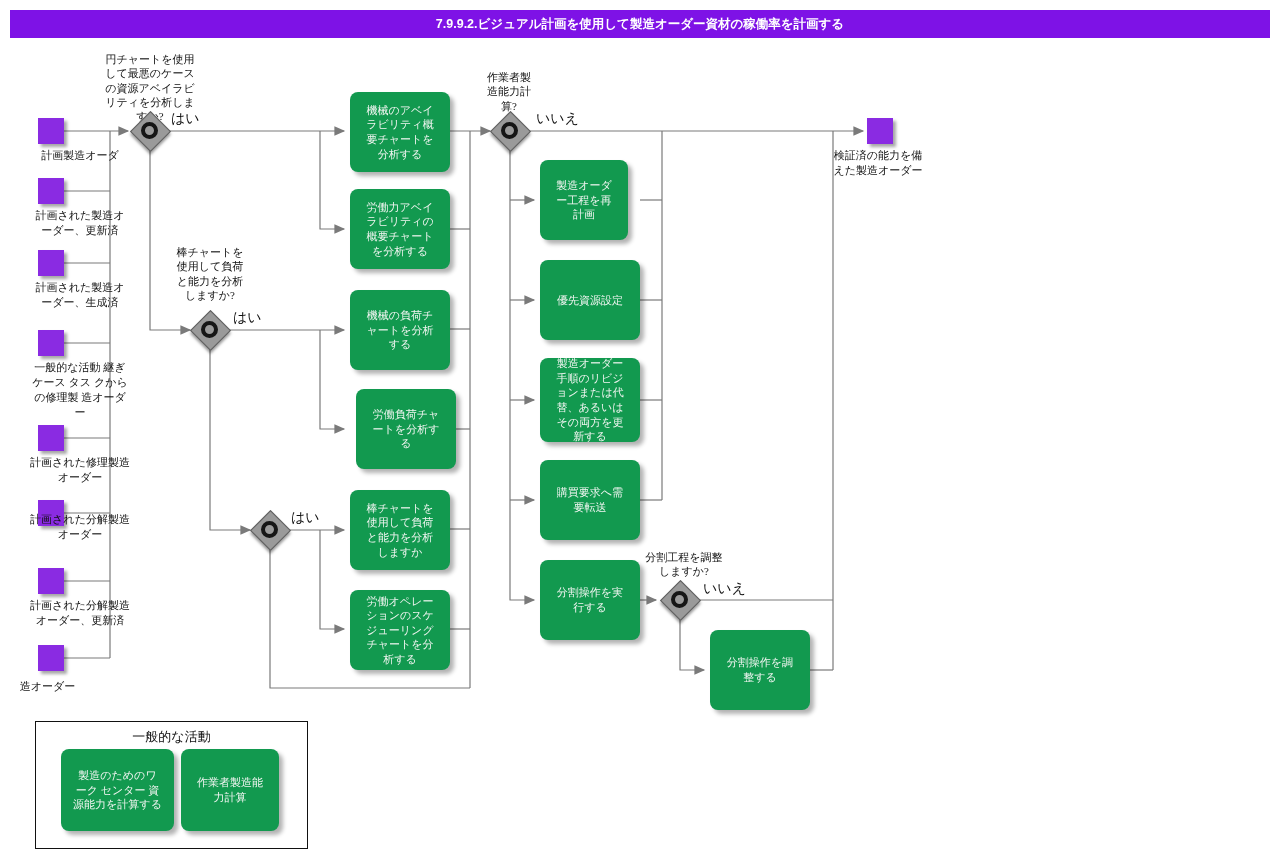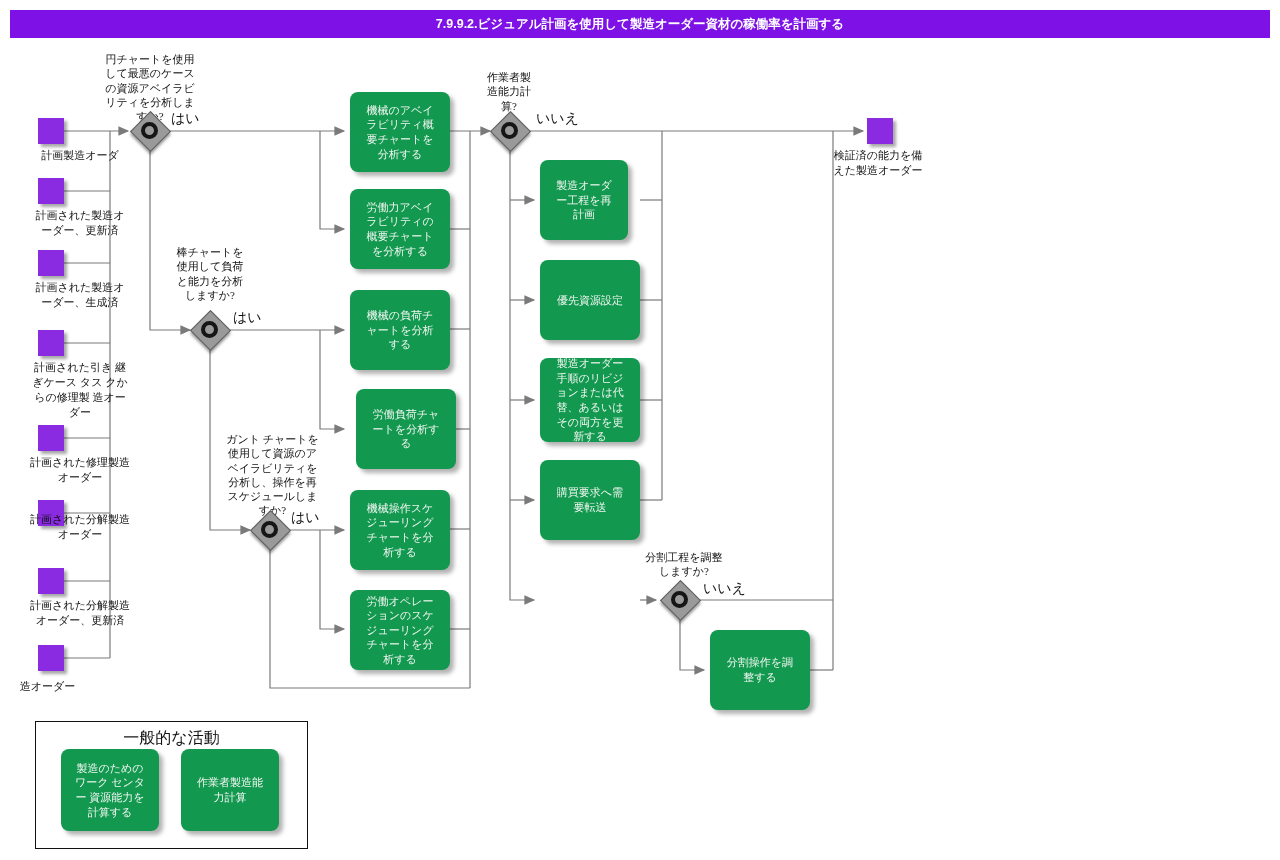--- a/index.html
+++ b/index.html
@@ -20,21 +20,21 @@
         box-shadow:4px 4px 4px rgba(0,0,0,.3);}
   .lbl{position:absolute;font-size:11px;line-height:1.35;text-align:center;}
   .q{position:absolute;font-size:11px;line-height:1.3;text-align:center;}
   .ans{position:absolute;font-size:14px;}
   .gw{position:absolute;width:27px;height:27px;background:#9a9a9a;border:1px solid #5e5e5e;
       transform:rotate(45deg);box-shadow:2px 2px 3px rgba(0,0,0,.4);}
   .gw-ring{position:absolute;width:9px;height:9px;border:4.5px solid #161616;
            border-radius:50%;background:transparent;}
   .legend{position:absolute;left:35px;top:721px;width:271px;height:126px;
           border:1.5px solid #111;background:#fff;}
-  .legend-title{position:absolute;left:0;top:6px;width:100%;text-align:center;font-size:16px;}
+  .legend-title{position:absolute;left:0;top:6px;width:100%;text-align:center;font-size:13px;}
 </style>
 </head>
 <body>
 
 <div id="canvas">
 
   <div class="titlebar">7.9.9.2.ビジュアル計画を使用して製造オーダー資材の稼働率を計画する</div>
 
   <svg class="wires" width="1280" height="860">
     <defs>
@@ -98,21 +98,21 @@
   <div class="node" style="left:38px;top:118px"></div>
   <div class="lbl" style="left:30px;top:148px;width:100px">計画製造オーダ</div>
 
   <div class="node" style="left:38px;top:178px"></div>
   <div class="lbl" style="left:30px;top:208px;width:100px">計画された製造オーダー、更新済</div>
 
   <div class="node" style="left:38px;top:250px"></div>
   <div class="lbl" style="left:30px;top:280px;width:100px">計画された製造オーダー、生成済</div>
 
   <div class="node" style="left:38px;top:330px"></div>
-  <div class="lbl" style="left:30px;top:360px;width:100px">計画された引き 継ぎケース タス クからの修理製 造オーダー</div>
+  <div class="lbl" style="left:30px;top:360px;width:100px">一般的な活動 継ぎケース タス クからの修理製 造オーダー</div>
 
   <div class="node" style="left:38px;top:425px"></div>
   <div class="lbl" style="left:30px;top:455px;width:100px">計画された修理製造オーダー</div>
 
   <div class="node" style="left:38px;top:500px"></div>
   <div class="lbl" style="left:30px;top:512px;width:100px">計画された分解製造オーダー</div>
 
   <div class="node" style="left:38px;top:568px"></div>
   <div class="lbl" style="left:30px;top:598px;width:100px">計画された分解製造オーダー、更新済</div>
 
@@ -125,21 +125,20 @@
   <div class="q" style="left:102px;top:52px;width:96px">円チャートを使用して最悪のケースの資源アベイラビリティを分析しますか?</div>
   <div class="gw" style="left:136px;top:117px"></div>
   <div class="gw-ring" style="left:141px;top:122px"></div>
   <div class="ans" style="left:171px;top:110px">はい</div>
 
   <div class="q" style="left:175px;top:245px;width:70px">棒チャートを使用して負荷と能力を分析しますか?</div>
   <div class="gw" style="left:196px;top:316px"></div>
   <div class="gw-ring" style="left:201px;top:321px"></div>
   <div class="ans" style="left:233px;top:309px">はい</div>
 
-  <div class="q" style="left:225px;top:432px;width:95px">ガント チャートを使用して資源のアベイラビリティを分析し、操作を再スケジュールしますか?</div>
   <div class="gw" style="left:256px;top:516px"></div>
   <div class="gw-ring" style="left:261px;top:521px"></div>
   <div class="ans" style="left:291px;top:509px">はい</div>
 
   <div class="q" style="left:482px;top:70px;width:54px">作業者製造能力計算?</div>
   <div class="gw" style="left:496px;top:117px"></div>
   <div class="gw-ring" style="left:501px;top:122px"></div>
   <div class="ans" style="left:536px;top:110px">いいえ</div>
 
   <div class="q" style="left:645px;top:550px;width:78px">分割工程を調整しますか?</div>
@@ -153,45 +152,48 @@
   <div class="task" style="left:350px;top:189px;width:100px;height:80px">
       <span>労働力アベイラビリティの概要チャートを分析する</span>
     </div>
   <div class="task" style="left:350px;top:290px;width:100px;height:80px">
       <span>機械の負荷チャートを分析する</span>
     </div>
   <div class="task" style="left:356px;top:389px;width:100px;height:80px">
       <span>労働負荷チャートを分析する</span>
     </div>
   <div class="task" style="left:350px;top:490px;width:100px;height:80px">
-      <span>機械操作スケジューリングチャートを分析する</span>
+      <span>棒チャートを使用して負荷と能力を分析しますか</span>
     </div>
   <div class="task" style="left:350px;top:590px;width:100px;height:80px">
       <span>労働オペレーションのスケジューリング チャートを分析する</span>
     </div>
 
   <div class="task" style="left:540px;top:160px;width:88px;height:80px">
       <span>製造オーダー工程を再計画</span>
     </div>
   <div class="task" style="left:540px;top:260px;width:100px;height:80px">
       <span>優先資源設定</span>
     </div>
   <div class="task" style="left:540px;top:358px;width:100px;height:84px">
       <span>製造オーダー手順のリビジョンまたは代替、あるいはその両方を更新する</span>
     </div>
   <div class="task" style="left:540px;top:460px;width:100px;height:80px">
       <span>購買要求へ需要転送</span>
     </div>
+  <div class="task" style="left:540px;top:560px;width:100px;height:80px">
+      <span>分割操作を実行する</span>
+    </div>
   <div class="task" style="left:710px;top:630px;width:100px;height:80px">
       <span>分割操作を調整する</span>
     </div>
 
   <div class="legend">
     <div class="legend-title">一般的な活動</div>
-    <div class="task" style="left:25px;top:27px;width:98px;height:82px">
+    <div class="task" style="left:25px;top:27px;width:113px;height:82px">
         <span>製造のためのワーク センター 資源能力を計算する</span>
       </div>
     <div class="task" style="left:145px;top:27px;width:98px;height:82px">
         <span>作業者製造能力計算</span>
       </div>
   </div>
 
 </div>
 
 </body></html>

